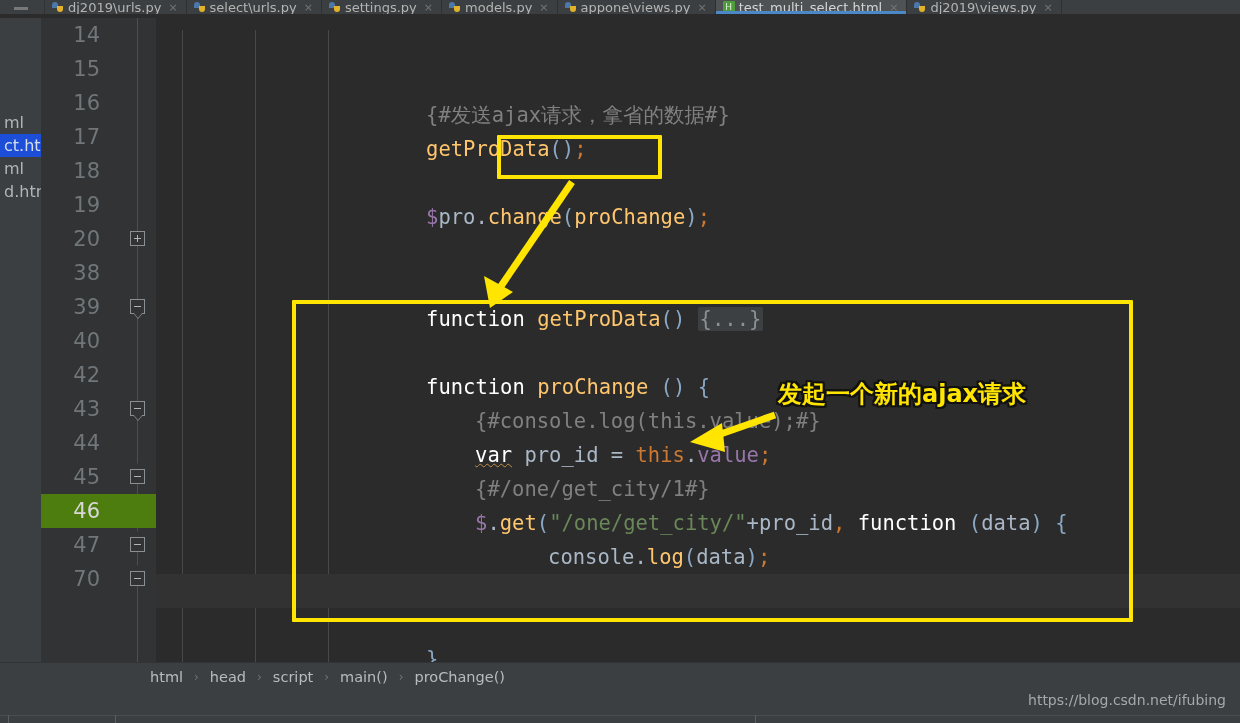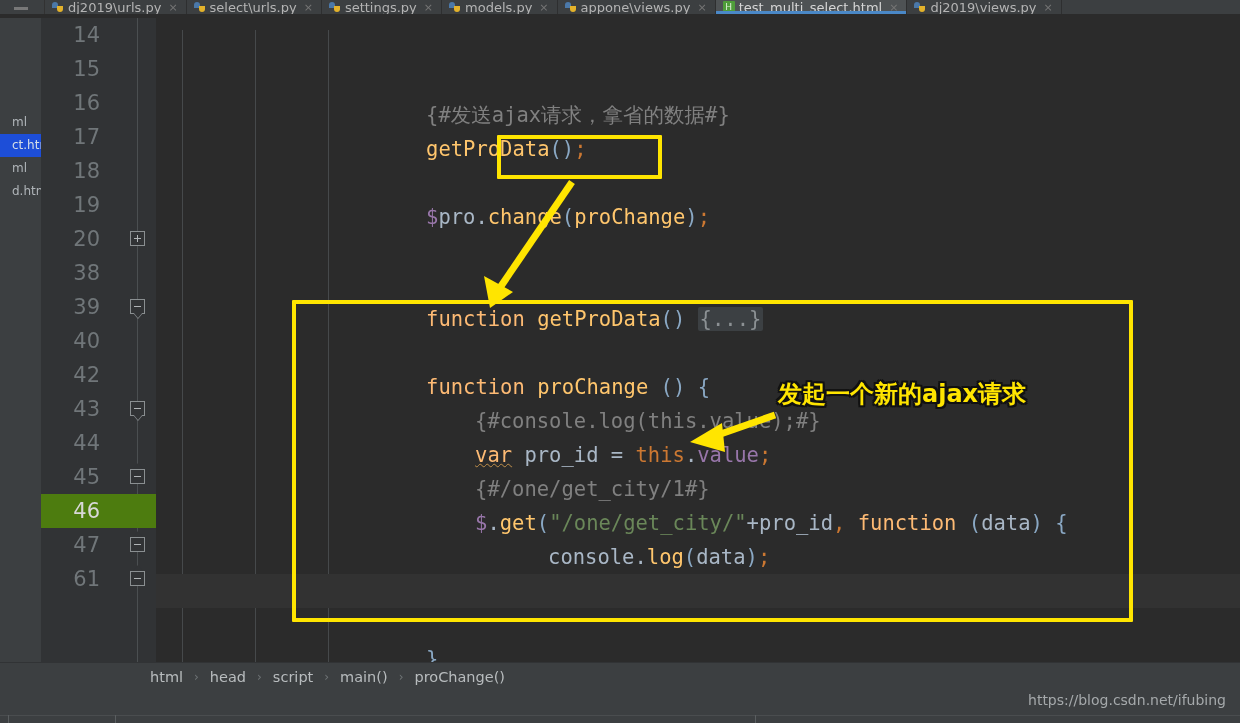--- a/index.html
+++ b/index.html
@@ -51,22 +51,22 @@
     color:#dff0d8; font-family:"DejaVu Sans",sans-serif;
   }
   .tab-x{ font-size:11px; color:#757575; margin-left:3px; }
 
   
   #leftstrip{
     position:absolute; left:0; top:18px; width:41px; bottom:46px;
     background:#3c3f41; overflow:hidden;
   }
   .ft-item{
-    height:23px; line-height:23px; font-size:12px; color:#b0b5b9;
-    padding-left:12px; white-space:nowrap; position:relative;
+    height:23px; line-height:23px; font-size:16px; color:#b0b5b9;
+    padding-left:4px; white-space:nowrap; position:relative;
   }
   .ft-item.sel{ background:#1d4ed8; color:#d5dee6; }
   #ft-spacer{ height:93px; }
 
   
   #editor{
     position:absolute; left:41px; top:18px; right:0; bottom:46px;
     background:#2b2b2b; overflow:hidden;
   }
   #gutter{
@@ -122,21 +122,21 @@
 
   
   .vguide{
     position:absolute; top:0; width:1px; height:100%;
     background:#4b4f51; opacity:.85;
   }
 
   
   .c-cmt{ color:#808080; }
   .c-fn { color:#ffc66d; }
-  .c-kw { color:#fdba74; }
+  .c-kw { color:#ffffff; }
   .c-pun{ color:#a9b7c6; }
   .c-par{ color:#8aa8c4; }
   .c-str{ color:#6a8759; }
   .c-ident{ color:#a9b7c6; }
   .c-field{ color:#9876aa; }
   .c-semi{ color:#cc7832; }
   .c-this{ color:#cc7832; }
   .c-dollar{ color:#9876aa; }
   .wavy{
     text-decoration:underline;
@@ -318,21 +318,21 @@
       <div class="gutline current">
         <span class="num">46</span>
       </div>
       <div class="gutline">
         <span class="num">47</span>
         <div class="foldmark up" style="top: 9px;">
           <div class="bar"></div>
         </div>
       </div>
       <div class="gutline">
-        <span class="num">61</span>
+        <span class="num">70</span>
         <div class="foldmark up" style="top: 9px;">
           <div class="bar"></div>
         </div>
       </div>
     </div>
 
   <div id="codearea">
     <div class="vguide" style="left:26px"></div>
     <div class="vguide" style="left:99px"></div>
     <div class="vguide" style="left:172px"></div>

